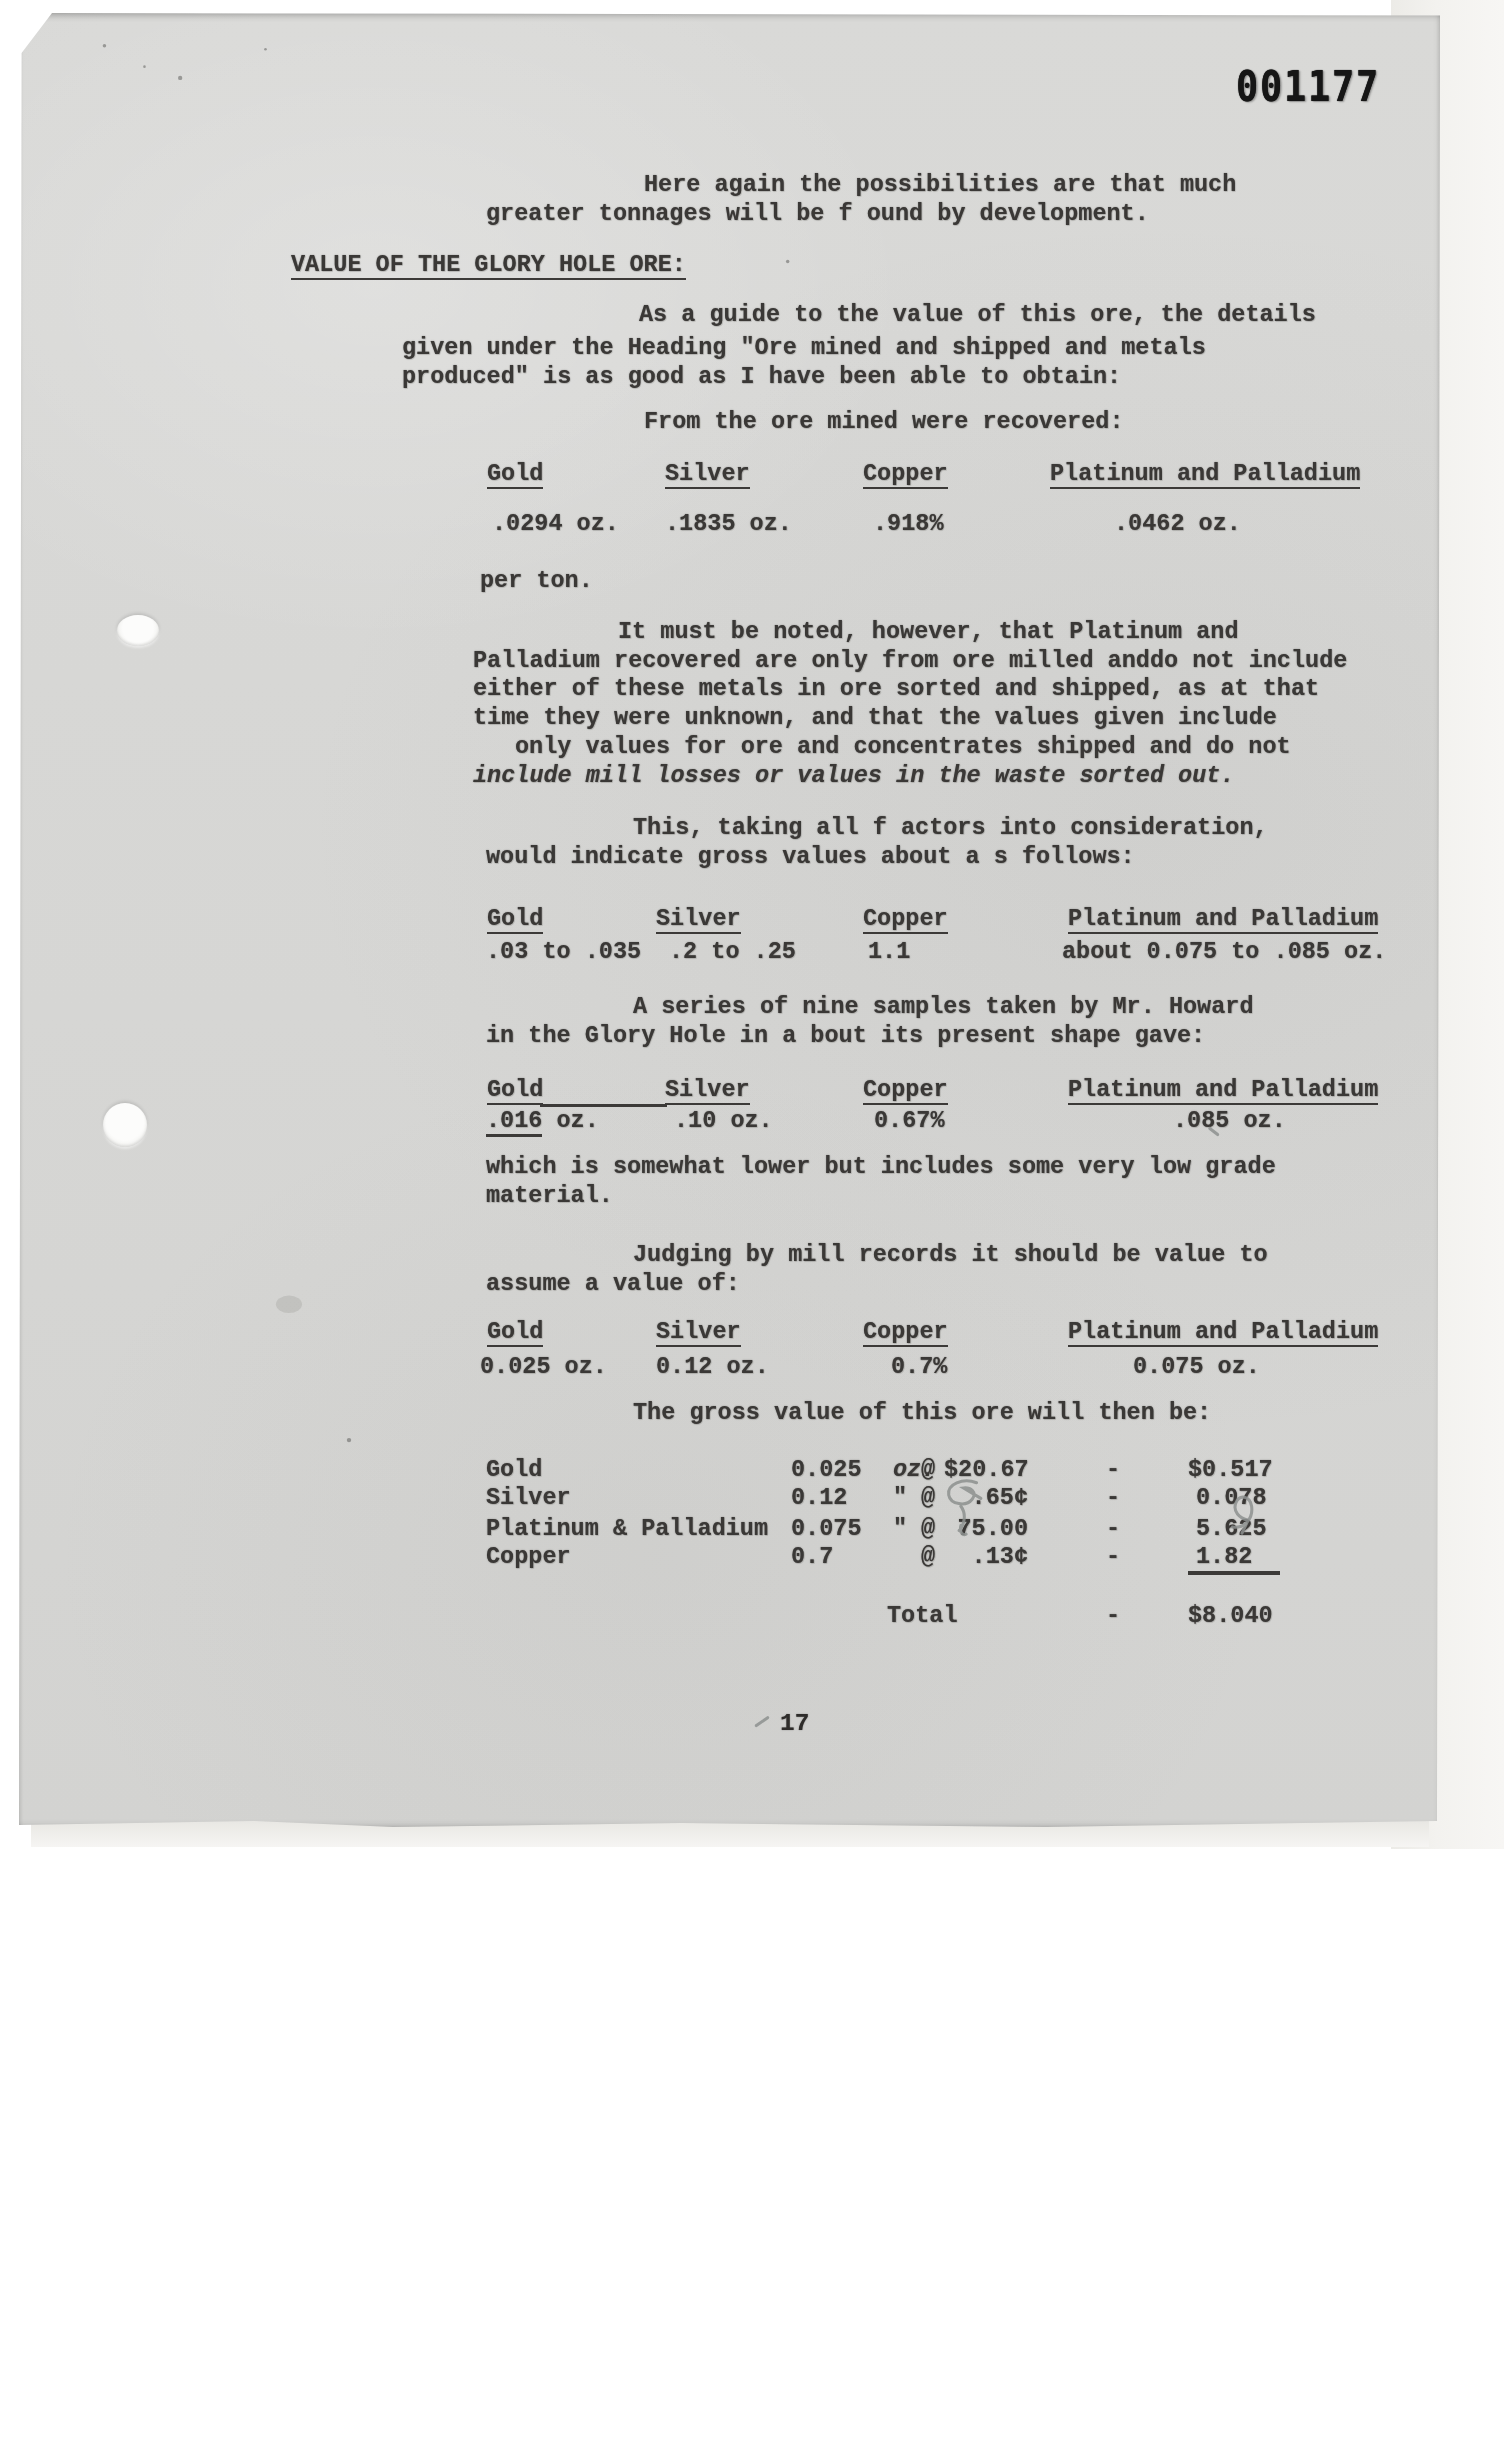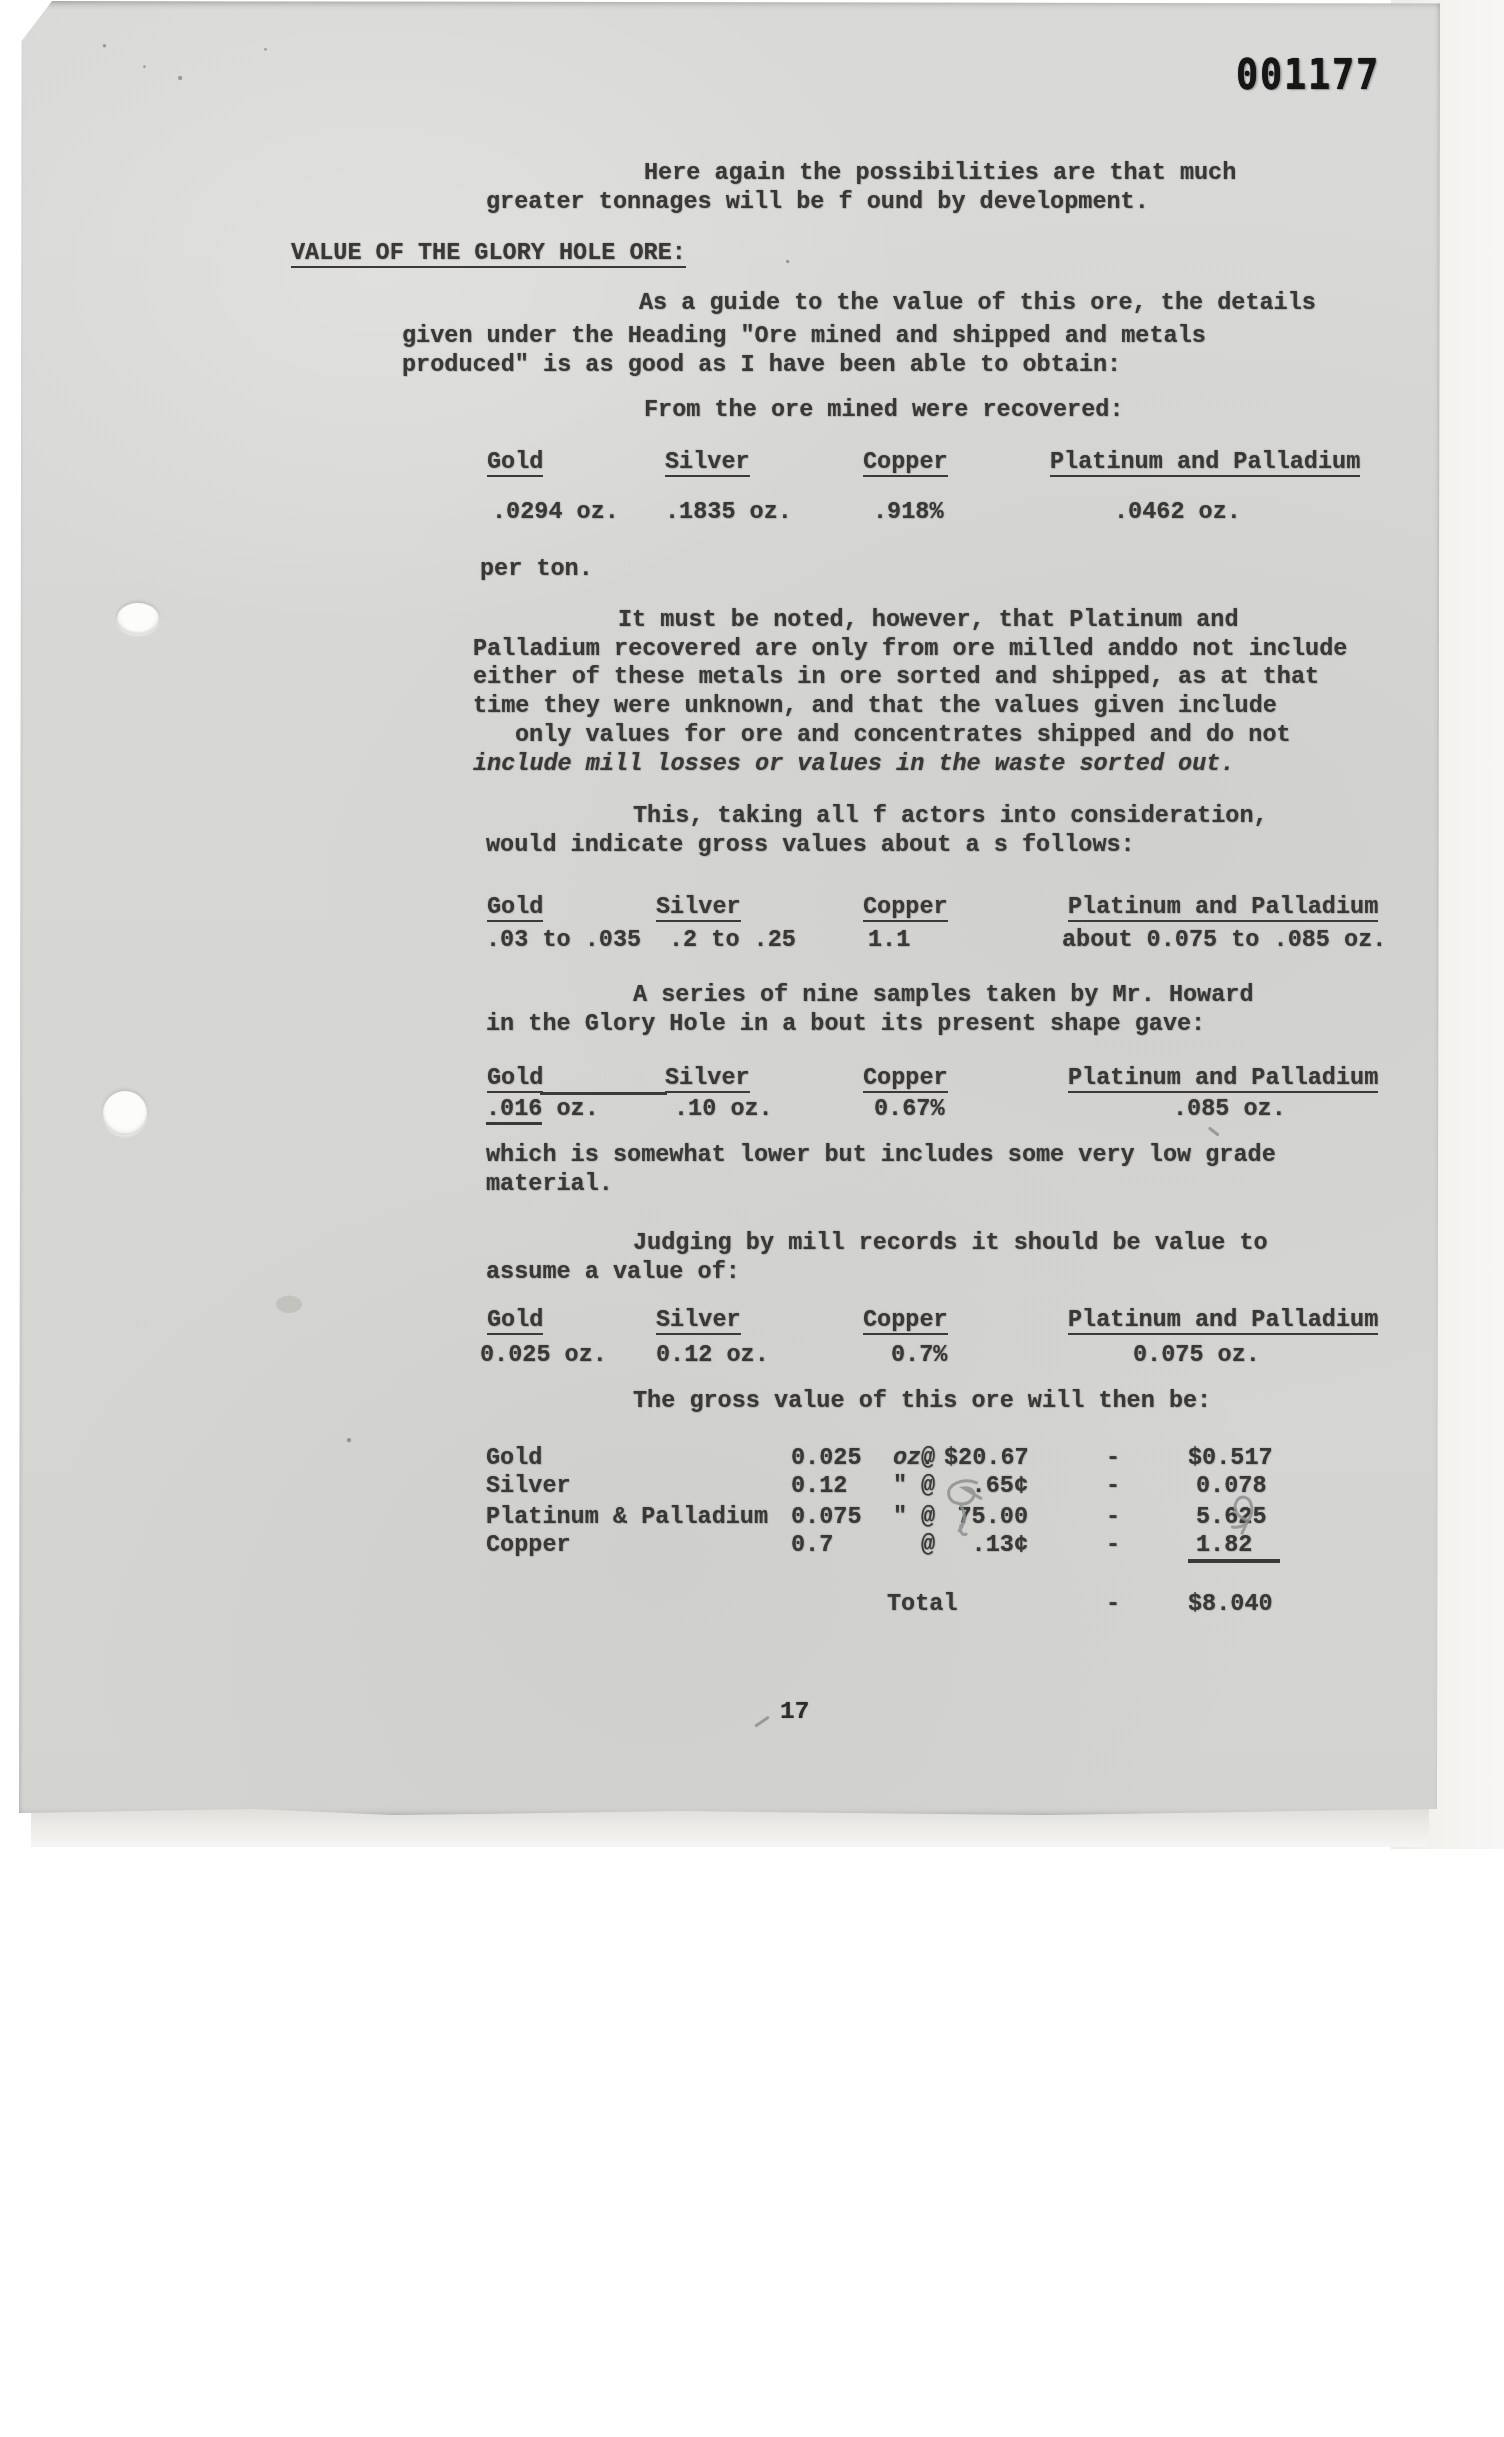--- a/index.html
+++ b/index.html
@@ -9,21 +9,21 @@
   }
   .backing-right{
     position:absolute;left:1391px;top:0;width:113px;height:1849px;
     background:linear-gradient(90deg,#ecebe7 0%,#f3f2ef 40%,#f7f6f4 100%);
   }
   .backing-bottom{
     position:absolute;left:31px;top:1802px;width:1398px;height:45px;
     background:linear-gradient(180deg,#dcdbd8 0%,#edece8 60%,#f6f5f3 100%);
   }
   .paper{
-    position:absolute;left:19px;top:1px;width:1421px;height:1814px;
+    position:absolute;left:19px;top:13px;width:1421px;height:1814px;
     background:
       radial-gradient(784px 522px at 25% 15%, rgba(255,255,255,.20), transparent 70%),
       radial-gradient(1219px 871px at 80% 45%, rgba(146,146,144,.10), transparent 70%),
       radial-gradient(871px 697px at 45% 85%, rgba(146,146,142,.08), transparent 70%),
       linear-gradient(180deg,#d9d9d7 0%,#d6d6d4 55%,#d3d3d1 100%);
     clip-path: polygon(33px 0px, 1421px 2.6px, 1418px 1808px, 1027px 1814px, 662px 1810px, 374px 1814px, 235px 1808px, 0px 1812px, 2.6px 40px);
     box-shadow:
       inset 0 5.2px 7px -3.5px rgba(0,0,0,.30),
       inset -4.4px 0 7.8px -5.2px rgba(0,0,0,.22),
       inset 4.4px 0 7.8px -6.1px rgba(0,0,0,.18),

